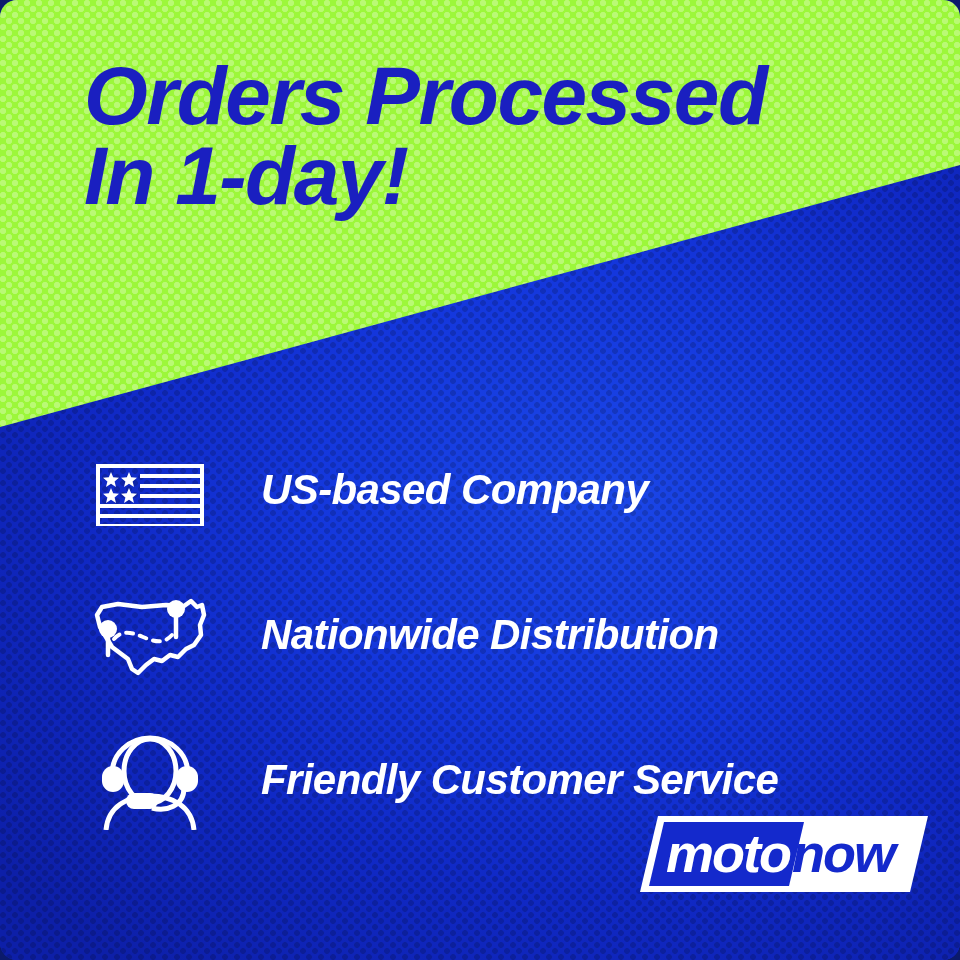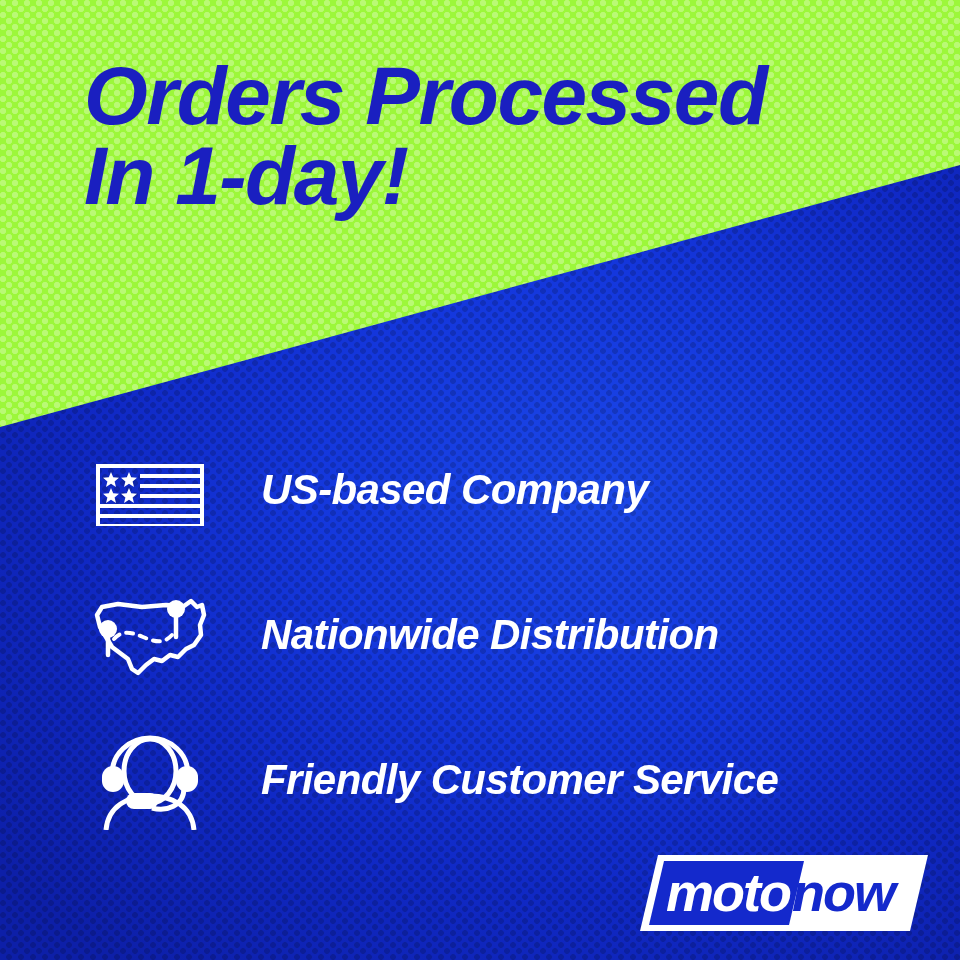--- a/index.html
+++ b/index.html
@@ -7,20 +7,21 @@
     padding: 0;
     background: #0b1a6b;
   }
   #stage {
     position: relative;
     width: 960px;
     height: 960px;
     overflow: hidden;
     font-family: "Liberation Sans", sans-serif;
     background: #1124c9;
+    border-radius: 17px;
   }
 
   
   .bg-blue {
     position: absolute;
     inset: 0;
     background:
       radial-gradient(ellipse 78% 62% at 62% 52%, #1b47e8 0%, #1437dd 38%, #1029c6 66%, #0d1fa8 100%);
   }
   .bg-blue-dots {
@@ -101,21 +102,21 @@
     font-weight: bold;
     font-style: italic;
     letter-spacing: -0.6px;
     white-space: nowrap;
   }
 
   
   .logo {
     position: absolute;
     left: 640px;
-    top: 855px;
+    top: 816px;
     width: 288px;
     height: 68px;
   }
   .logo svg { display: block; }
   .logo-text {
     font-family: "Liberation Sans", sans-serif;
     font-weight: bold;
     font-style: italic;
     font-size: 54px;
     letter-spacing: -2px;

